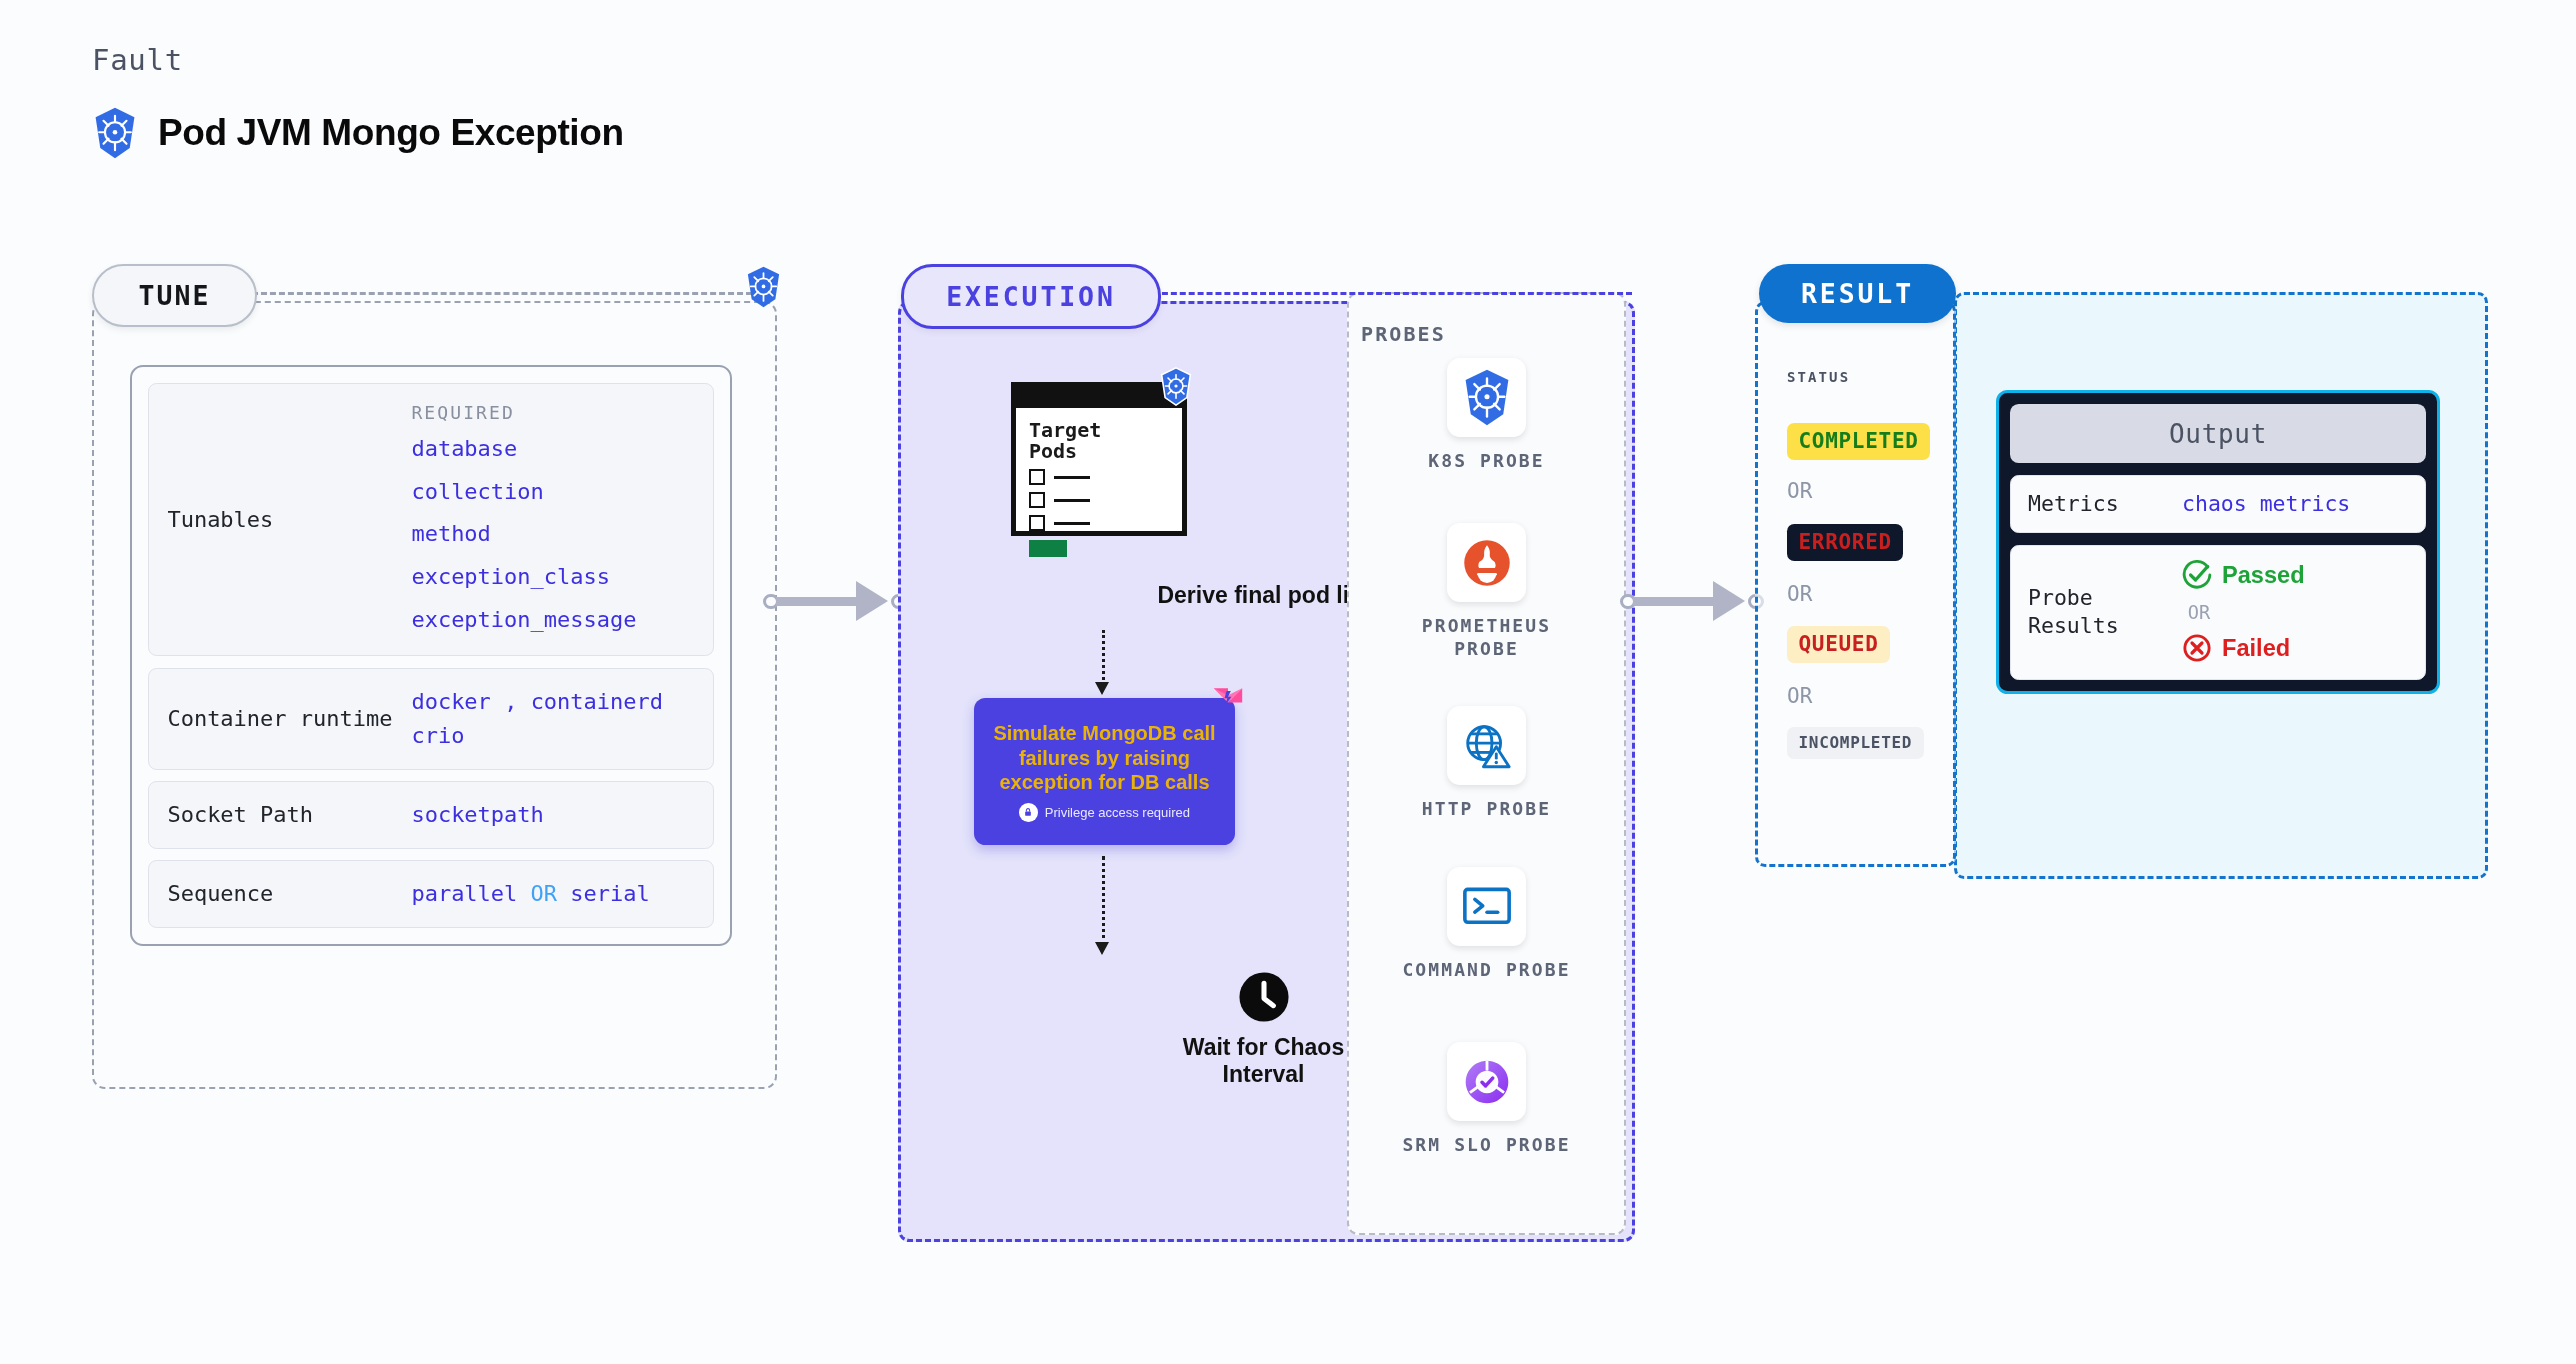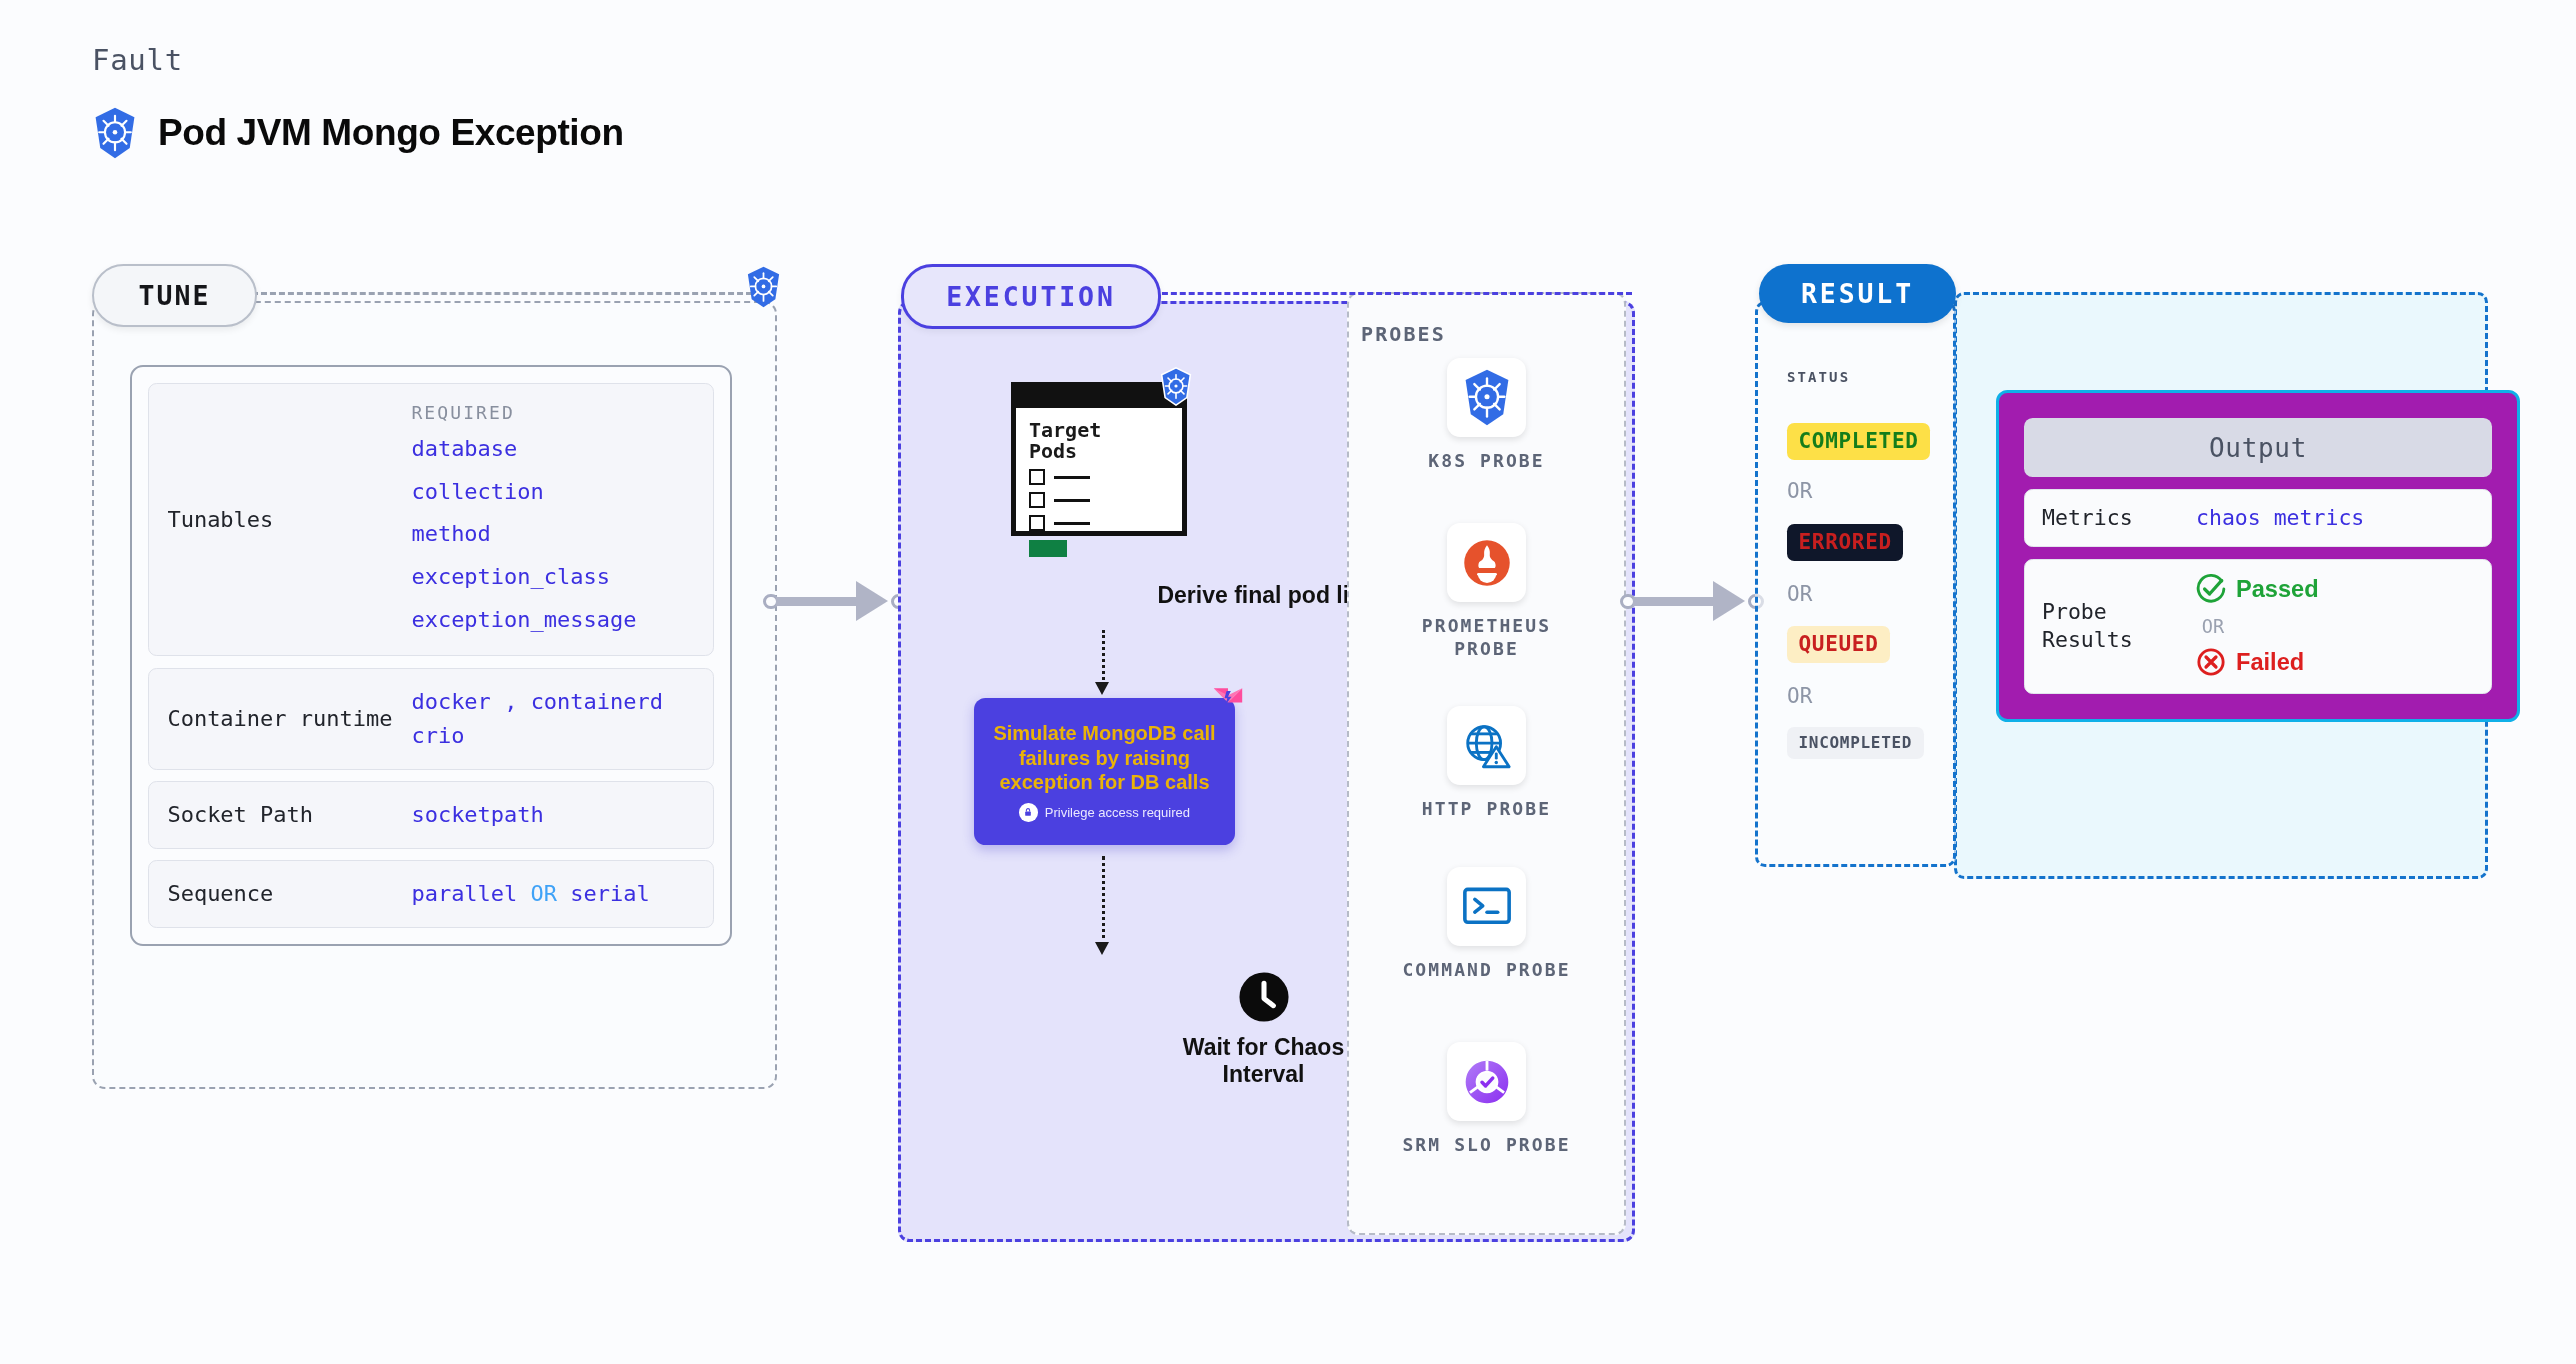--- a/index.html
+++ b/index.html
@@ -239,23 +239,23 @@
     font-size:21px;color:#8d95a6;
   }
 
   
   #output-outer{
     position:absolute;left:1954px;top:292px;width:534px;height:587px;
     border:3.6px dashed #1473cc;border-radius:10px;background:#eaf8fd;
     box-sizing:border-box;
   }
   #output-card{
-    position:absolute;left:1996px;top:390px;width:524px;
-    background:#a21caf;border:3.6px solid #10b0e8;border-radius:11.5px;
-    padding:25px;box-sizing:border-box;
+    position:absolute;left:1996px;top:390px;width:444px;
+    background:#0f172a;border:3.6px solid #10b0e8;border-radius:11.5px;
+    padding:11px;box-sizing:border-box;
   }
   #output-header{
     background:#d8dae6;border-radius:8.6px;height:59px;
     display:flex;align-items:center;justify-content:center;margin-bottom:11.5px;
   }
   #output-header span{
     font-family:"DejaVu Sans Mono","Liberation Mono",monospace;
     font-size:26px;color:#4a5263;letter-spacing:0.7px;
   }
   .out-row{

